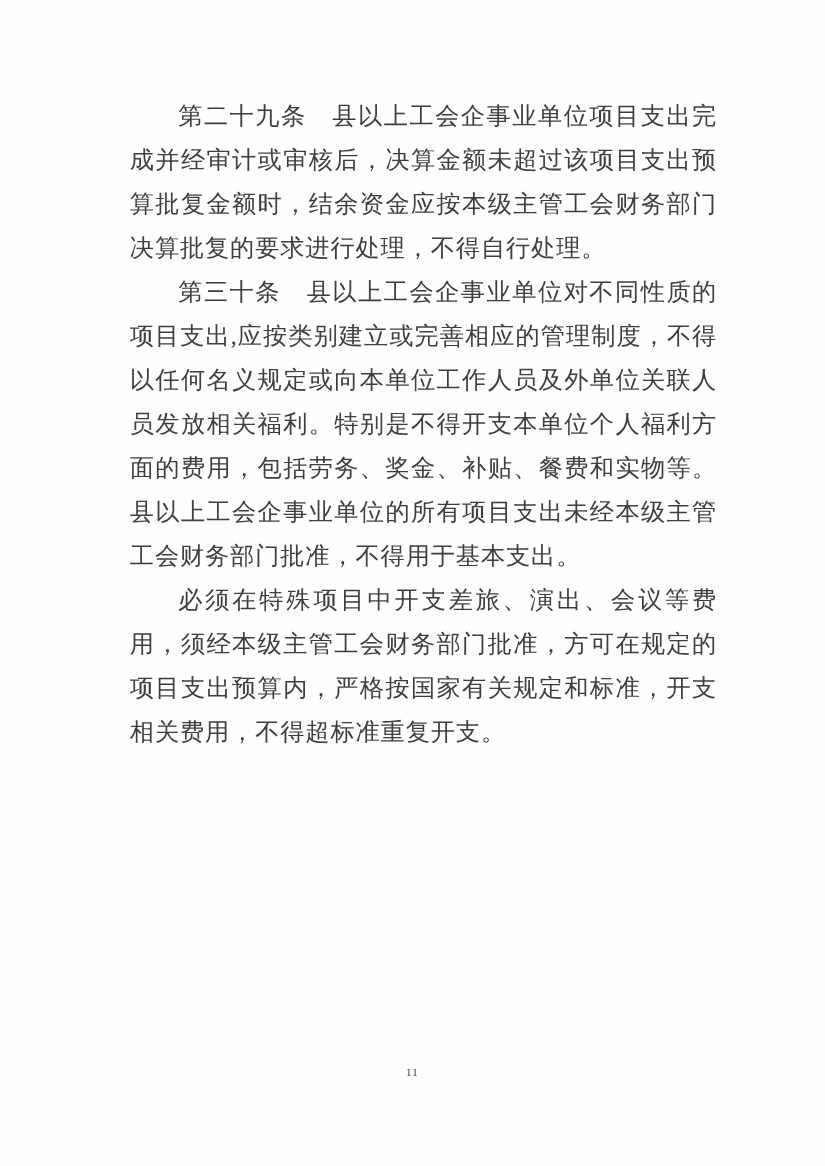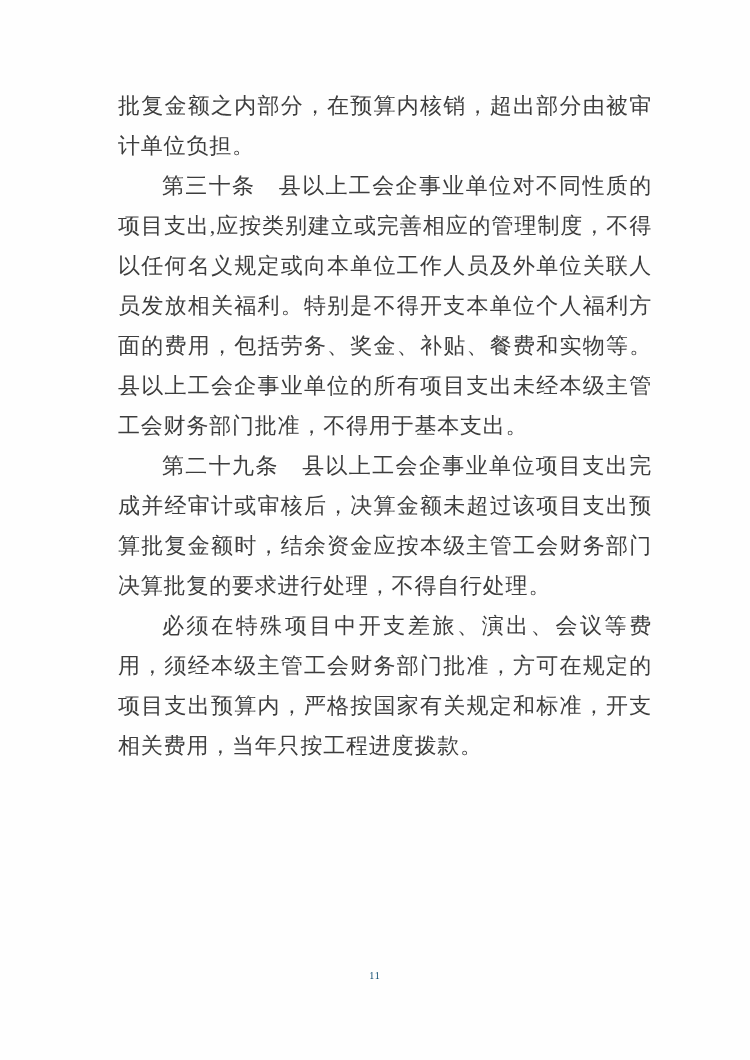--- a/index.html
+++ b/index.html
@@ -46,19 +46,18 @@
     letter-spacing: 1px;
     color: #0c4a6e;
     font-family: "Liberation Serif", "DejaVu Serif", serif;
   }
 </style>
 </head>
 <body>
 
 <div class="page">
   <div class="content">
-    <p class="para">批复金额之内部分，在预算内核销，超出部分由被审计单位负担。</p>
+    <p class="para indent">第二十九条　县以上工会企事业单位项目支出完成并经审计或审核后，决算金额未超过该项目支出预算批复金额时，结余资金应按本级主管工会财务部门决算批复的要求进行处理，不得自行处理。</p>
     <p class="para indent">第三十条　县以上工会企事业单位对不同性质的项目支出,应按类别建立或完善相应的管理制度，不得以任何名义规定或向本单位工作人员及外单位关联人员发放相关福利。特别是不得开支本单位个人福利方面的费用，包括劳务、奖金、补贴、餐费和实物等。县以上工会企事业单位的所有项目支出未经本级主管工会财务部门批准，不得用于基本支出。</p>
-    <p class="para indent">第二十九条　县以上工会企事业单位项目支出完成并经审计或审核后，决算金额未超过该项目支出预算批复金额时，结余资金应按本级主管工会财务部门决算批复的要求进行处理，不得自行处理。</p>
-    <p class="para indent">必须在特殊项目中开支差旅、演出、会议等费用，须经本级主管工会财务部门批准，方可在规定的项目支出预算内，严格按国家有关规定和标准，开支相关费用，当年只按工程进度拨款。</p>
+    <p class="para indent">必须在特殊项目中开支差旅、演出、会议等费用，须经本级主管工会财务部门批准，方可在规定的项目支出预算内，严格按国家有关规定和标准，开支相关费用，不得超标准重复开支。</p>
   </div>
   <div class="page-number">11</div>
 </div>
 
 </body></html>

